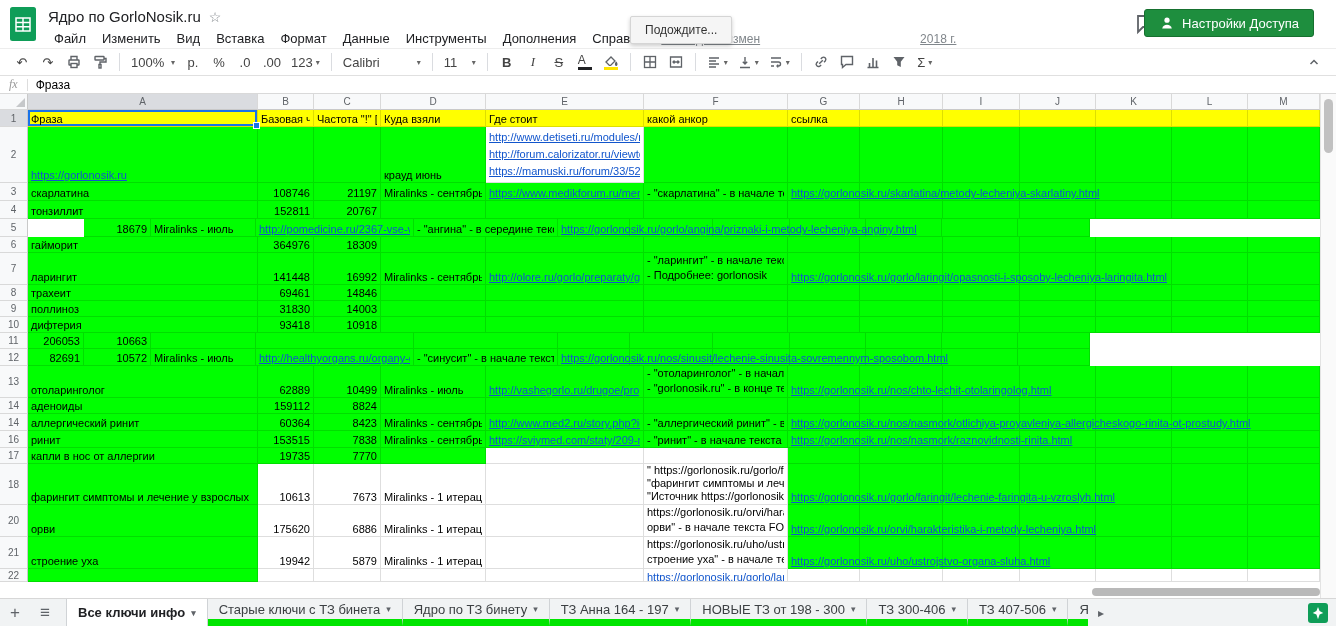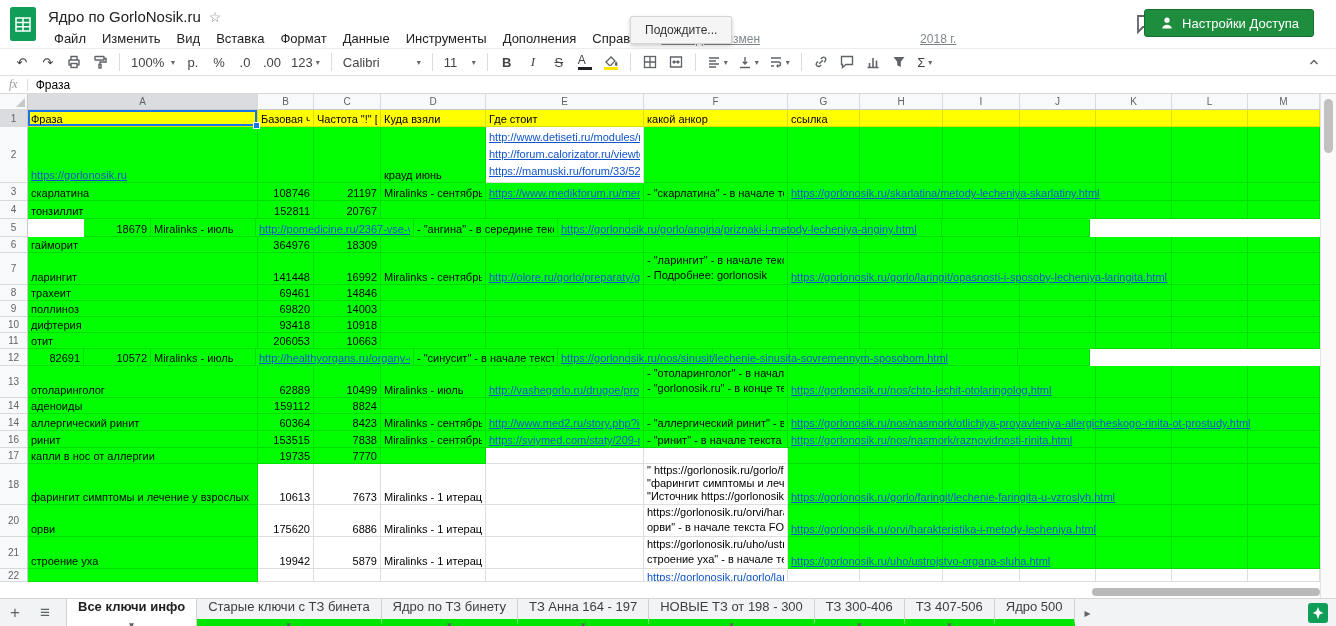--- a/index.html
+++ b/index.html
@@ -91,21 +91,21 @@
             border-radius:4px; z-index:8; }
 
   
   .tabbar { position:absolute; left:0; top:598px; width:1336px; height:28px; background:#f1f3f4;
             border-top:1px solid #d7d7d7; display:flex; align-items:stretch; }
   .bar-btn { width:30px; display:flex; align-items:center; justify-content:center;
              color:#5f6368; font-size:17px; cursor:pointer; flex:none; }
   #tabs { display:flex; margin-left:6px; max-width:1022px; overflow:hidden; flex:none; }
   .tab { display:flex; align-items:center; gap:6px; padding:0 11px; font-size:13px; color:#3c4043;
          border-right:1px solid #d0d3d6; border-bottom:7px solid #00e500; white-space:nowrap;
-         cursor:pointer; background:#f1f3f4;flex-direction:column; }
+         cursor:pointer; background:#f1f3f4; }
   .tab.active { background:#fff; border-bottom:none; font-weight:bold; color:#202124;
                 border-left:1px solid #d0d3d6; }
   .tab-caret { font-size:9px; color:#5f6368; }
   .scroll-right { width:26px; display:flex; align-items:center; justify-content:center;
                   color:#5f6368; font-size:12px; cursor:pointer; }
   .explore-btn { margin-left:auto; margin-right:8px; align-self:center; width:20px; height:20px;
                  background:#0f9d58; border-radius:3px; display:flex; align-items:center;
                  justify-content:center; cursor:pointer; }
 </style>
 </head>
@@ -509,21 +509,21 @@
         <div class="cell bg-green" style="width: 76px;"></div>
         <div class="cell bg-green" style="width: 76px;"></div>
         <div class="cell bg-green" style="width: 72px;"></div>
       </div>
       <div class="grow" style="height: 16px;">
         <div class="rowhdr">9</div>
         <div class="cell bg-green" style="width: 230px;">
           <span class="tx">поллиноз</span>
         </div>
         <div class="cell bg-green num" style="width: 56px;">
-          <span class="tx">69820</span>
+          <span class="tx">31830</span>
         </div>
         <div class="cell bg-green num" style="width: 67px;">
           <span class="tx">14003</span>
         </div>
         <div class="cell bg-green" style="width: 105px;"></div>
         <div class="cell bg-green" style="width: 158px;"></div>
         <div class="cell bg-green" style="width: 144px;"></div>
         <div class="cell bg-green" style="width: 72px;"></div>
         <div class="cell bg-green" style="width: 83px;"></div>
         <div class="cell bg-green" style="width: 77px;"></div>
@@ -549,23 +549,20 @@
         <div class="cell bg-green" style="width: 72px;"></div>
         <div class="cell bg-green" style="width: 83px;"></div>
         <div class="cell bg-green" style="width: 77px;"></div>
         <div class="cell bg-green" style="width: 76px;"></div>
         <div class="cell bg-green" style="width: 76px;"></div>
         <div class="cell bg-green" style="width: 76px;"></div>
         <div class="cell bg-green" style="width: 72px;"></div>
       </div>
       <div class="grow" style="height: 16px;">
         <div class="rowhdr">11</div>
-        <div class="cell bg-green" style="width: 230px;">
-          <span class="tx">отит</span>
-        </div>
         <div class="cell bg-green num" style="width: 56px;">
           <span class="tx">206053</span>
         </div>
         <div class="cell bg-green num" style="width: 67px;">
           <span class="tx">10663</span>
         </div>
         <div class="cell bg-green" style="width: 105px;"></div>
         <div class="cell bg-green" style="width: 158px;"></div>
         <div class="cell bg-green" style="width: 144px;"></div>
         <div class="cell bg-green" style="width: 72px;"></div>

